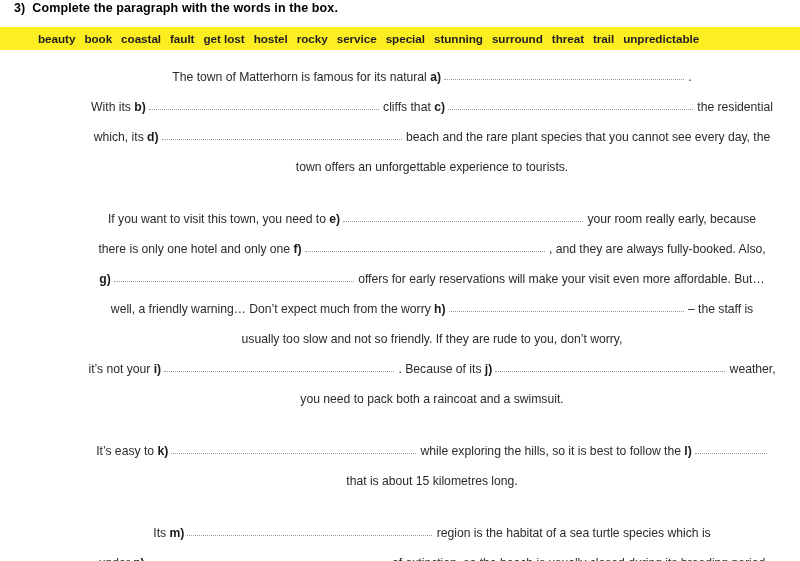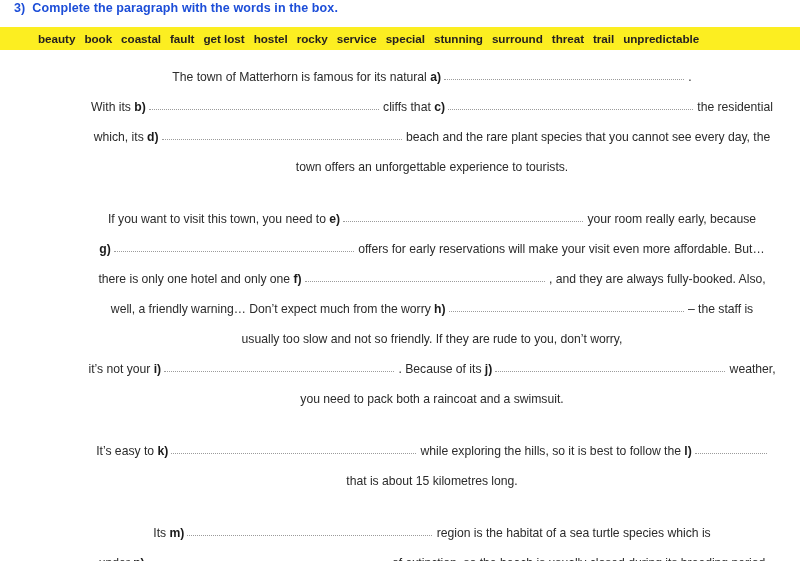--- a/index.html
+++ b/index.html
@@ -19,21 +19,21 @@
     overflow: hidden;
   }
 
   
   .heading {
     position: absolute;
     left: 14px;
     top: 1px;
     font-size: 12.5px;
     font-weight: bold;
-    color: #1d4ed8;
+    color: #000000;
     letter-spacing: 0.1px;
     white-space: nowrap;
   }
   .heading .num { margin-right: 7px; }
 
   
   .wordbank {
     position: absolute;
     left: 0;
     top: 27px;
@@ -99,22 +99,22 @@
     <div class="words"><span class="w">beauty</span><span class="w">book</span><span class="w">coastal</span><span class="w">fault</span><span class="w">get lost</span><span class="w">hostel</span><span class="w">rocky</span><span class="w">service</span><span class="w">special</span><span class="w">stunning</span><span class="w">surround</span><span class="w">threat</span><span class="w">trail</span><span class="w">unpredictable</span></div>
   </div>
 
   <div class="body">
       <div class="ln"><span>The town of Matterhorn is famous for its natural </span><span class="lbl">a)</span><span class="blank" style="width: 240px;"></span><span> .</span></div>
       <div class="ln"><span>With its </span><span class="lbl">b)</span><span class="blank" style="width: 230px;"></span><span> cliffs that </span><span class="lbl">c)</span><span class="blank" style="width: 245px;"></span><span> the residential</span></div>
       <div class="ln"><span>which, its </span><span class="lbl">d)</span><span class="blank" style="width: 240px;"></span><span> beach and the rare plant species that you cannot see every day, the</span></div>
       <div class="ln"><span>town offers an unforgettable experience to tourists.</span></div>
       <div class="spacer"></div>
       <div class="ln"><span>If you want to visit this town, you need to </span><span class="lbl">e)</span><span class="blank" style="width: 240px;"></span><span> your room really early, because</span></div>
+      <div class="ln"><span>there is only one hotel and only one </span><span class="lbl">f)</span><span class="blank" style="width: 240px;"></span><span> , and they are always fully-booked. Also,</span></div>
       <div class="ln"><span class="lbl">g)</span><span class="blank" style="width: 240px;"></span><span> offers for early reservations will make your visit even more affordable. But…</span></div>
-      <div class="ln"><span>there is only one hotel and only one </span><span class="lbl">f)</span><span class="blank" style="width: 240px;"></span><span> , and they are always fully-booked. Also,</span></div>
       <div class="ln"><span>well, a friendly warning… Don’t expect much from the worry </span><span class="lbl">h)</span><span class="blank" style="width: 235px;"></span><span> – the staff is</span></div>
       <div class="ln"><span>usually too slow and not so friendly. If they are rude to you, don’t worry,</span></div>
       <div class="ln"><span>it’s not your </span><span class="lbl">i)</span><span class="blank" style="width: 230px;"></span><span> . Because of its </span><span class="lbl">j)</span><span class="blank" style="width: 230px;"></span><span> weather,</span></div>
       <div class="ln"><span>you need to pack both a raincoat and a swimsuit.</span></div>
       <div class="spacer"></div>
       <div class="ln"><span>It’s easy to </span><span class="lbl">k)</span><span class="blank" style="width: 245px;"></span><span> while exploring the hills, so it is best to follow the </span><span class="lbl">l)</span><span class="blank" style="width: 72px;"></span></div>
       <div class="ln"><span>that is about 15 kilometres long.</span></div>
       <div class="spacer"></div>
       <div class="ln"><span>Its </span><span class="lbl">m)</span><span class="blank" style="width: 245px;"></span><span> region is the habitat of a sea turtle species which is</span></div>
       <div class="ln"><span>under </span><span class="lbl">n)</span><span class="blank" style="width: 240px;"></span><span> of extinction, so the beach is usually closed during its breeding period</span></div>

